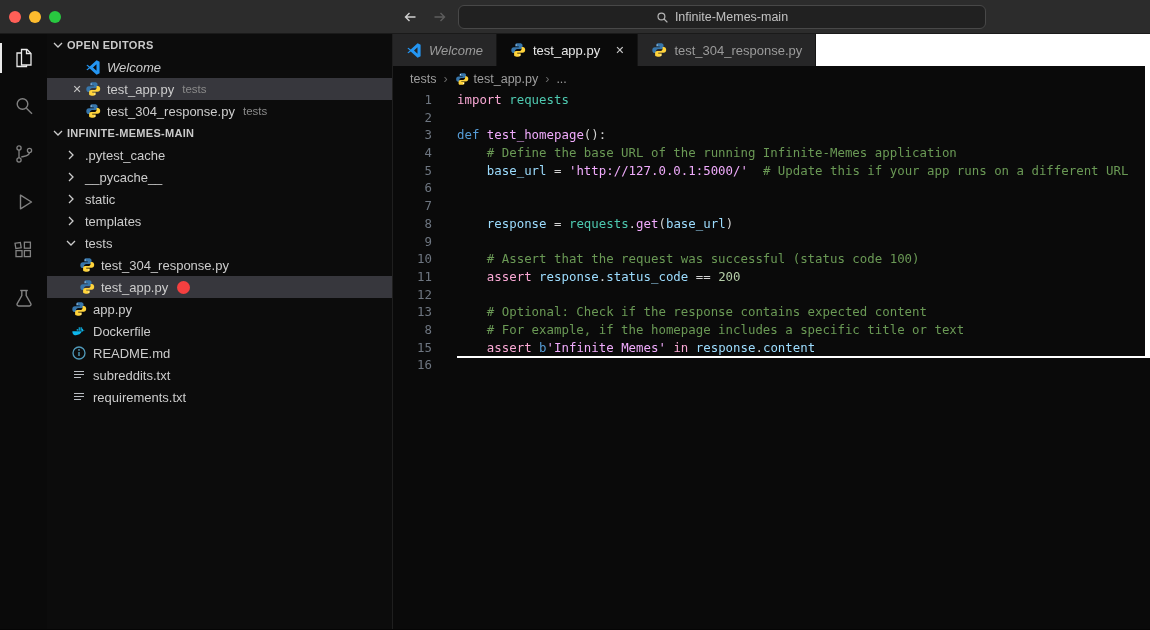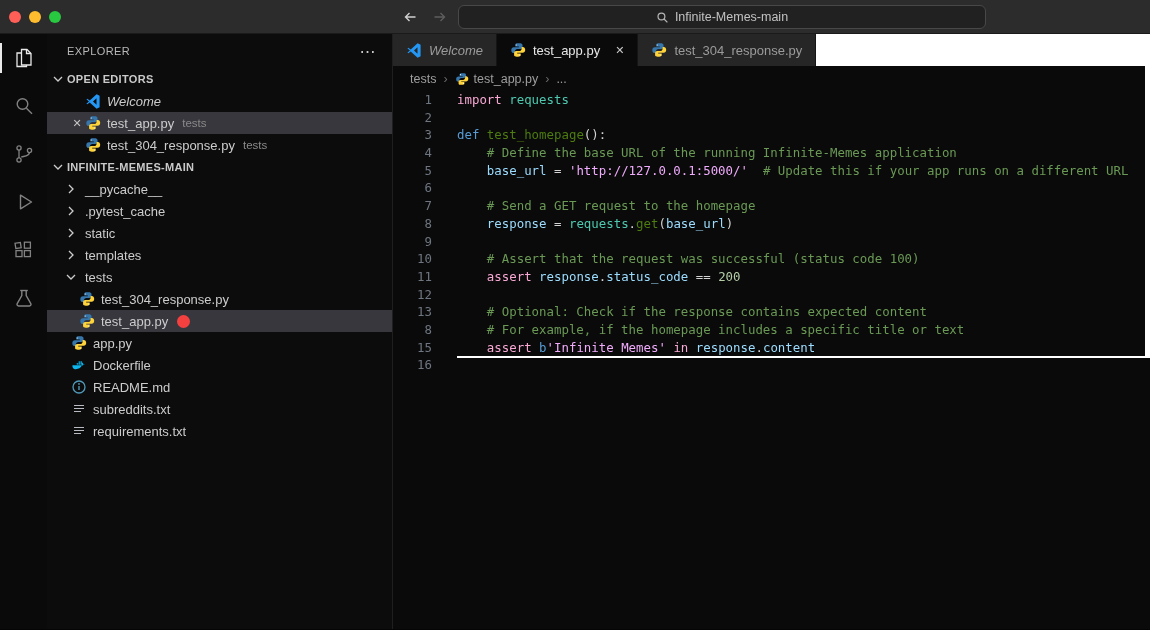--- a/index.html
+++ b/index.html
@@ -54,21 +54,21 @@
   .tabs-empty{flex:1;background:#ffffff}
   .breadcrumb{height:25px;display:flex;align-items:center;gap:7px;padding-left:17px;font-size:12.5px;color:#9e9e9e}
   .bc-sep{color:#6c6c6c}
   .bc-item{display:flex;align-items:center;gap:5px;cursor:pointer}
   .bc-item .icon svg{width:14px;height:14px}
 
   .code{position:absolute;left:0;top:57px;right:0;font-family:"DejaVu Sans Mono",monospace;font-size:12.4px}
   .line{display:flex;height:17.7px;line-height:17.7px}
   .gutter{width:46px;flex:none;text-align:right;padding-right:7px;color:#6e7681}
   .ltext{white-space:pre;padding-left:18px}
-  .tok-k{color:#f9a8d4}.tok-d{color:#569CD6}.tok-f{color:#4d7c0f}.tok-v{color:#9CDCFE}
+  .tok-k{color:#f9a8d4}.tok-d{color:#569CD6}.tok-f{color:#f0abfc}.tok-v{color:#9CDCFE}
   .tok-m{color:#4EC9B0}.tok-c{color:#6A9955}.tok-s{color:#f0abfc}.tok-n{color:#B5CEA8}.tok-p{color:#d4d4d4}
 
   .vedge{position:absolute;right:0;top:32px;width:5px;height:291px;background:#ffffff}
   .hline{position:absolute;left:64px;right:0;top:322px;height:2px;background:#ffffff}
 </style>
 </head>
 <body>
 
 <div class="titlebar">
   <div class="traffic-lights">
@@ -135,25 +135,20 @@
       </div>
       <div class="ab-item">
         <svg width="24" height="24" viewBox="0 0 24 24" fill="none" stroke="currentColor" stroke-width="1.4">
           <path d="M9.8 4.5v5L5.2 17.6a1.6 1.6 0 0 0 1.4 2.4h10.8a1.6 1.6 0 0 0 1.4-2.4L14.2 9.5v-5"></path>
           <path d="M8.2 4.5h7.6"></path>
         </svg>
       </div>
     </nav>
 
   <aside class="sidebar">
-    <div class="sb-title">
-      <span>EXPLORER</span>
-      <span class="sp"></span>
-      <span class="ellipsis">⋯</span>
-    </div>
     <div class="section-header">
       <span class="icon">
           <svg width="16" height="16" viewBox="0 0 16 16" fill="none" stroke="#cccccc" stroke-width="1.3">
             <path d="M4 6l4 4 4-4"></path>
           </svg>
         </span>
       <span>OPEN EDITORS</span>
     </div>
     <div id="open-editors">
         <div class="row">
@@ -200,29 +195,29 @@
         </span>
       <span>INFINITE-MEMES-MAIN</span>
     </div>
     <div id="tree">
         <div class="row" style="padding-left:16px">
           <span class="icon">
             <svg width="16" height="16" viewBox="0 0 16 16" fill="none" stroke="#cccccc" stroke-width="1.3">
               <path d="M6 4l4 4-4 4"></path>
             </svg>
           </span>
-          <span class="label">__pycache__</span>
+          <span class="label">.pytest_cache</span>
         </div>
         <div class="row" style="padding-left:16px">
           <span class="icon">
             <svg width="16" height="16" viewBox="0 0 16 16" fill="none" stroke="#cccccc" stroke-width="1.3">
               <path d="M6 4l4 4-4 4"></path>
             </svg>
           </span>
-          <span class="label">.pytest_cache</span>
+          <span class="label">__pycache__</span>
         </div>
         <div class="row" style="padding-left:16px">
           <span class="icon">
             <svg width="16" height="16" viewBox="0 0 16 16" fill="none" stroke="#cccccc" stroke-width="1.3">
               <path d="M6 4l4 4-4 4"></path>
             </svg>
           </span>
           <span class="label">static</span>
         </div>
         <div class="row" style="padding-left:16px">
@@ -395,21 +390,21 @@
         <div class="line">
           <span class="gutter">5</span>
           <span class="ltext"><span class="tok-p">    </span><span class="tok-v">base_url</span><span class="tok-p"> = </span><span class="tok-s">'http://127.0.0.1:5000/'</span><span class="tok-p">  </span><span class="tok-c"># Update this if your app runs on a different URL</span></span>
         </div>
         <div class="line">
           <span class="gutter">6</span>
           <span class="ltext"></span>
         </div>
         <div class="line">
           <span class="gutter">7</span>
-          <span class="ltext"><span class="tok-p">    </span><span class="tok-c"># Send a GET request to the homepage</span></span>
+          <span class="ltext"><span class="tok-p">    </span></span>
         </div>
         <div class="line">
           <span class="gutter">8</span>
           <span class="ltext"><span class="tok-p">    </span><span class="tok-v">response</span><span class="tok-p"> = </span><span class="tok-m">requests</span><span class="tok-p">.</span><span class="tok-f">get</span><span class="tok-p">(</span><span class="tok-v">base_url</span><span class="tok-p">)</span></span>
         </div>
         <div class="line">
           <span class="gutter">9</span>
           <span class="ltext"></span>
         </div>
         <div class="line">

